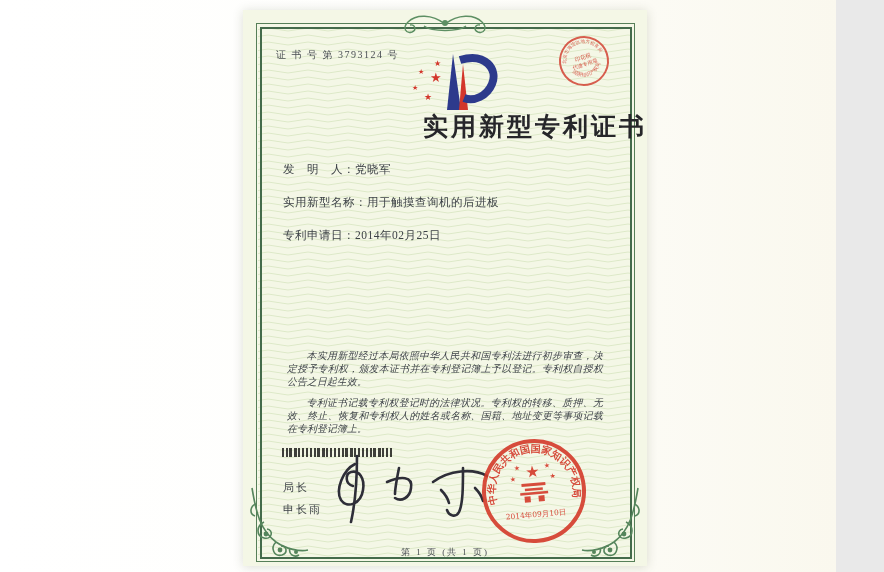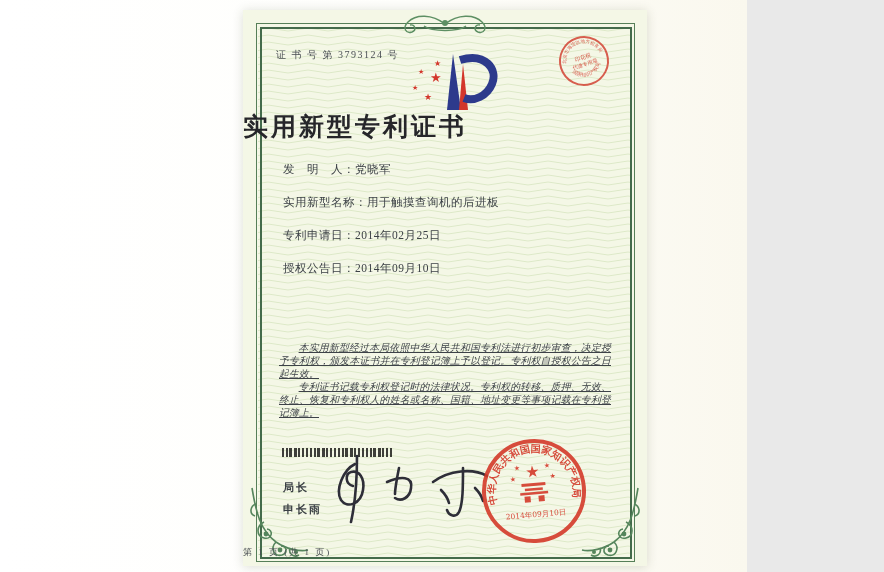--- a/index.html
+++ b/index.html
@@ -1,50 +1,50 @@
 <!DOCTYPE html>
 <html><head>
 <meta charset="utf-8">
 <style>
   html,body{margin:0;padding:0;background:#e9e9e9;}
-  .stage{position:relative;width:747px;height:572px;overflow:hidden;
+  .stage{position:relative;width:836px;height:572px;overflow:hidden;
          background:linear-gradient(90deg,#ffffff 0%,#fefefb 55%,#faf8ee 100%);
          font-family:"Liberation Serif","DejaVu Serif",serif;}
   .paper{position:absolute;left:243px;top:10px;width:404px;height:556px;
          background:#f4f7e6;box-shadow:0 1px 10px rgba(60,70,40,.18);}
   .guilloche{position:absolute;left:15px;top:16px;}
   .frame-outer{position:absolute;left:13px;top:13px;width:377px;height:537px;
                border:1px solid #567f58;}
   .frame-inner{position:absolute;left:17px;top:17px;width:368px;height:528px;
                border:2px solid #446b4b;}
   .cert-no{position:absolute;left:33px;top:38px;font-size:10px;letter-spacing:1.5px;
            color:#4a4f54;}
   .logo{position:absolute;left:163px;top:40px;}
   .duty-stamp{position:absolute;left:314px;top:24px;transform:rotate(-18deg);opacity:.88;}
-  .title{position:absolute;left:0;top:100px;width:100%;margin:0;text-align:left;
+  .title{position:absolute;left:0;top:100px;width:100%;margin:0;text-align:right;
          font-size:25px;font-weight:700;letter-spacing:3px;color:#26262a;}
   .fields{position:absolute;left:40px;top:152px;width:330px;}
   .field{height:14px;margin-bottom:19px;font-size:11.5px;color:#3c4146;
          letter-spacing:.5px;white-space:nowrap;}
   .flabel{color:#3c4146;}
   .fvalue{color:#3c4146;}
   .paras{position:absolute;left:36px;top:331px;width:332px;color:#3d4248;}
-  .paras p{margin:0;font-size:9.8px;line-height:13px;text-indent:2em;
-           text-align:justify;font-style:italic;letter-spacing:.2px;text-decoration:underline;}
+  .paras p{margin:8px;font-size:9.8px;line-height:13px;text-indent:2em;
+           text-align:justify;font-style:italic;letter-spacing:.2px;}
   .barcode{position:absolute;left:39px;top:438px;width:111px;height:9px;
            background:
              repeating-linear-gradient(90deg,#20201e 0 2px,transparent 2px 4px),
              repeating-linear-gradient(90deg,#20201e 0 1px,transparent 1px 7px);
            opacity:.85;}
-  .signer{position:absolute;left:40px;top:470px;font-size:11px;font-weight:700;
+  .signer{position:absolute;left:40px;top:470px;font-size:11px;font-weight:400;
           color:#3a3f44;letter-spacing:2px;}
   .signer div{margin-bottom:7px;}
   .signature{position:absolute;left:78px;top:438px;}
   .seal-main{position:absolute;left:237px;top:427px;transform:rotate(-5deg);opacity:.9;}
-  .footer{position:absolute;left:0;top:536px;width:100%;
+  .footer{position:absolute;left:0;top:536px;width:100%;text-align:center;
           font-size:9px;letter-spacing:2px;color:#4a4f54;}
   .ornament-top{position:absolute;left:141px;top:0px;}
   .flourish-bl{position:absolute;left:3px;top:468px;}
   .flourish-br{position:absolute;left:337px;top:468px;transform:scaleX(-1);}
   svg text{font-family:"DejaVu Serif","Liberation Serif",serif;}
 </style>
 </head>
 <body>
 
 <div class="stage">
@@ -130,23 +130,20 @@
     <div class="fields">
       <div class="field">
         <span class="flabel">发　明　人：</span><span class="fvalue">党晓军</span>
       </div>
       <div class="field">
         <span class="flabel">实用新型名称：</span><span class="fvalue">用于触摸查询机的后进板</span>
       </div>
       <div class="field">
         <span class="flabel">专利申请日：</span><span class="fvalue">2014年02月25日</span>
       </div>
-      <div class="field">
-        <span class="flabel">授权公告日：</span><span class="fvalue">2014年09月10日</span>
-      </div>
     </div>
 
     <div class="paras">
       <p>本实用新型经过本局依照中华人民共和国专利法进行初步审查，决定授予专利权，颁发本证书并在专利登记簿上予以登记。专利权自授权公告之日起生效。</p>
       <p>专利证书记载专利权登记时的法律状况。专利权的转移、质押、无效、终止、恢复和专利权人的姓名或名称、国籍、地址变更等事项记载在专利登记簿上。</p>
     </div>
 
     <div class="barcode"></div>
 
     <div class="signer">

